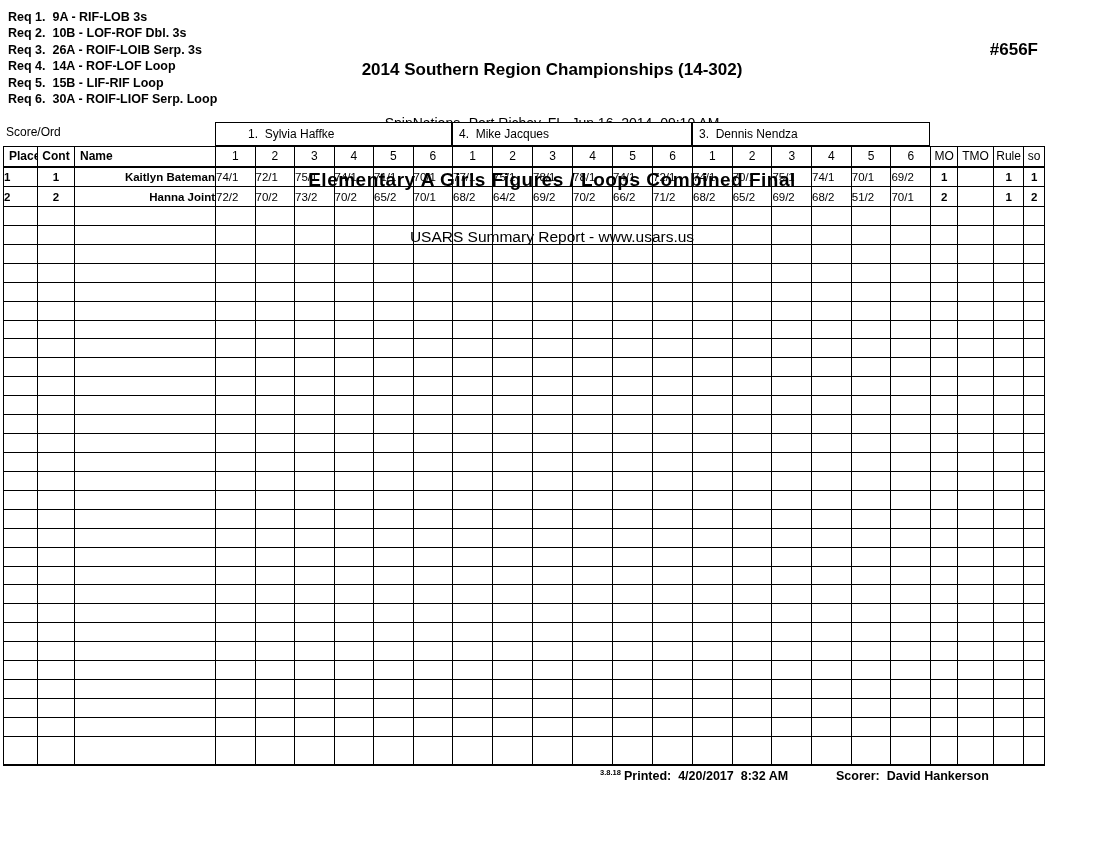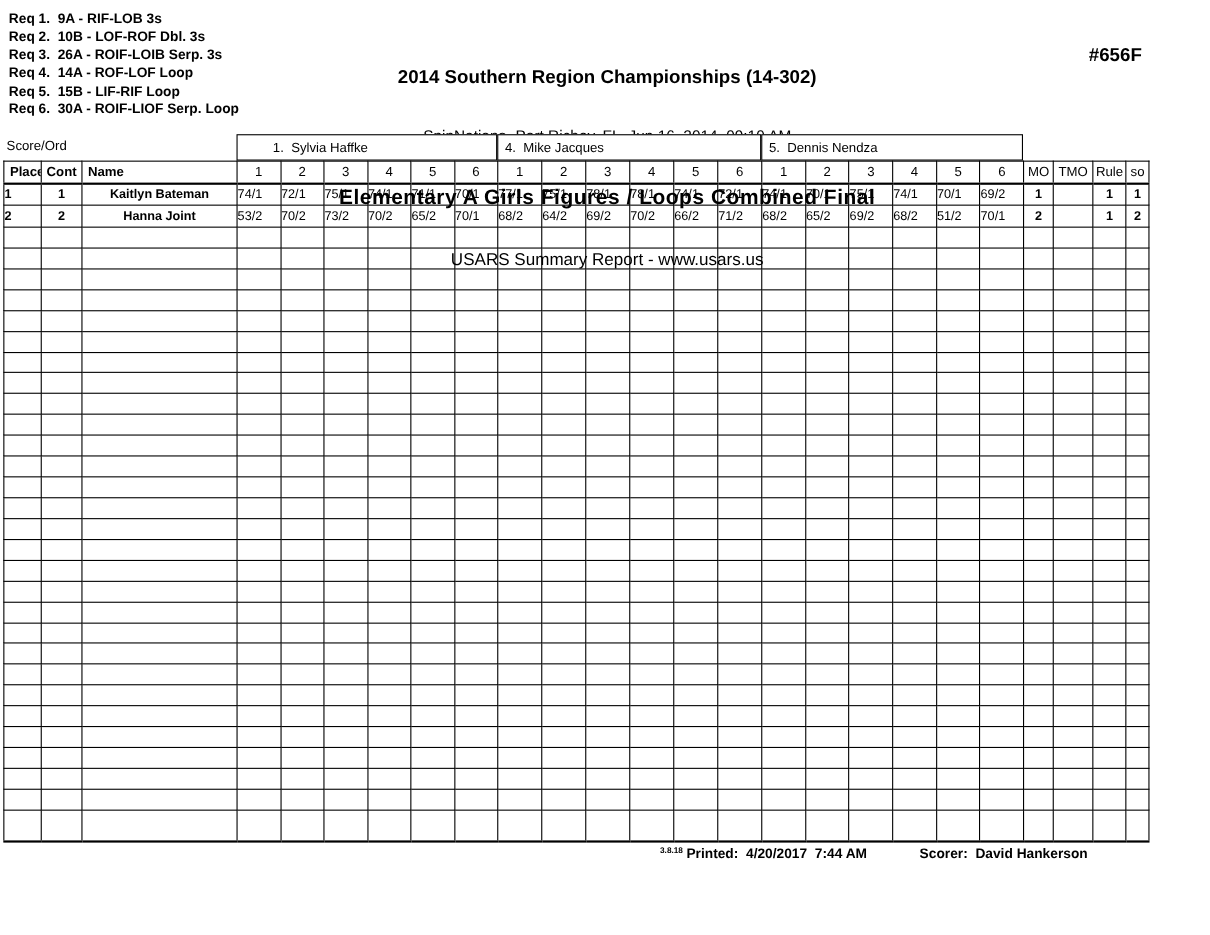--- a/index.html
+++ b/index.html
@@ -31,21 +31,21 @@
                 border-collapse:collapse; table-layout:fixed; }
   table.score td { border:1px solid #000; padding:0; overflow:hidden; font-size:11.5px;
                    vertical-align:middle; white-space:nowrap; }
   tr.hdr td { font-size:12px; text-align:center; height:20px; border-bottom:2px solid #000; }
   tr.hdr td.c-name, tr.hdr td.c-place { text-align:left; padding-left:5px;margin-top:17px; }
   tr.data td { height:20px; }
   tr.last td { border-bottom:2px solid #000; }
   td.thick { border-left:5px solid #000; }
   td.c-place { text-align:left; padding-left:6px; font-weight:bold; font-size:12px; }
   td.c-cont  { text-align:center; font-weight:bold; font-size:12px; }
-  td.c-name  { text-align:center; padding-left:7px; font-weight:bold; font-size:12.5px; }
+  td.c-name  { text-align:right; padding-left:7px; font-weight:bold; font-size:12.5px; }
   td.c-score { text-align:left; padding-left:3px; }
   td.c-right { text-align:center; font-weight:bold; font-size:12px; }
 
   
   .footer { position:absolute; left:0; top:768px; width:1100px; height:16px; }
   .footer .version { position:absolute; left:600px; top:0; font-size:7.5px; font-weight:bold; }
   .footer .printed { position:absolute; left:624px; top:1px; font-size:12.5px; font-weight:bold; white-space:pre; }
   .footer .scorer  { position:absolute; left:836px; top:1px; font-size:12.5px; font-weight:bold; white-space:pre; }
 </style>
 </head>
@@ -60,21 +60,21 @@
     <div class="title2">SpinNations- Port Richey, FL  Jun 16, 2014  09:10 AM</div>
     <div class="title3">Elementary A Girls Figures / Loops Combined Final</div>
     <div class="title4">USARS Summary Report - www.usars.us</div>
   </div>
 
   <div class="event-code">#656F</div>
 
   <div class="corner-label">Score/Ord</div>
   <div class="judge-box jb1">1.  Sylvia Haffke</div>
   <div class="judge-box jb2">4.  Mike Jacques</div>
-  <div class="judge-box jb3">5.  Dennis Nendza</div>
+  <div class="judge-box jb3">3.  Dennis Nendza</div>
 
   <table class="score">
     <colgroup id="cols">
         <col style="width: 34px;">
         <col style="width: 37px;">
         <col style="width: 141px;">
         <col style="width: 39.5px;">
         <col style="width: 39.5px;">
         <col style="width: 39.5px;">
         <col style="width: 39.5px;">
@@ -149,21 +149,21 @@
           <td class="c-score">69/2</td>
           <td class="c-right thick">1</td>
           <td class="c-right"></td>
           <td class="c-right">1</td>
           <td class="c-right">1</td>
         </tr>
         <tr class="data">
           <td class="c-place">2</td>
           <td class="c-cont">2</td>
           <td class="c-name">Hanna Joint</td>
-          <td class="c-score">53/2</td>
+          <td class="c-score">72/2</td>
           <td class="c-score">70/2</td>
           <td class="c-score">73/2</td>
           <td class="c-score">70/2</td>
           <td class="c-score">65/2</td>
           <td class="c-score">70/1</td>
           <td class="c-score thick">68/2</td>
           <td class="c-score">64/2</td>
           <td class="c-score">69/2</td>
           <td class="c-score">70/2</td>
           <td class="c-score">66/2</td>
@@ -960,17 +960,17 @@
           <td class="c-empty thick"></td>
           <td class="c-empty"></td>
           <td class="c-empty"></td>
           <td class="c-empty"></td>
         </tr>
       </tbody>
   </table>
 
   <div class="footer">
     <span class="version">3.8.18</span>
-    <span class="printed">Printed:  4/20/2017  7:44 AM</span>
+    <span class="printed">Printed:  4/20/2017  8:32 AM</span>
     <span class="scorer">Scorer:  David Hankerson</span>
   </div>
 
 </div>
 
 </body></html>

